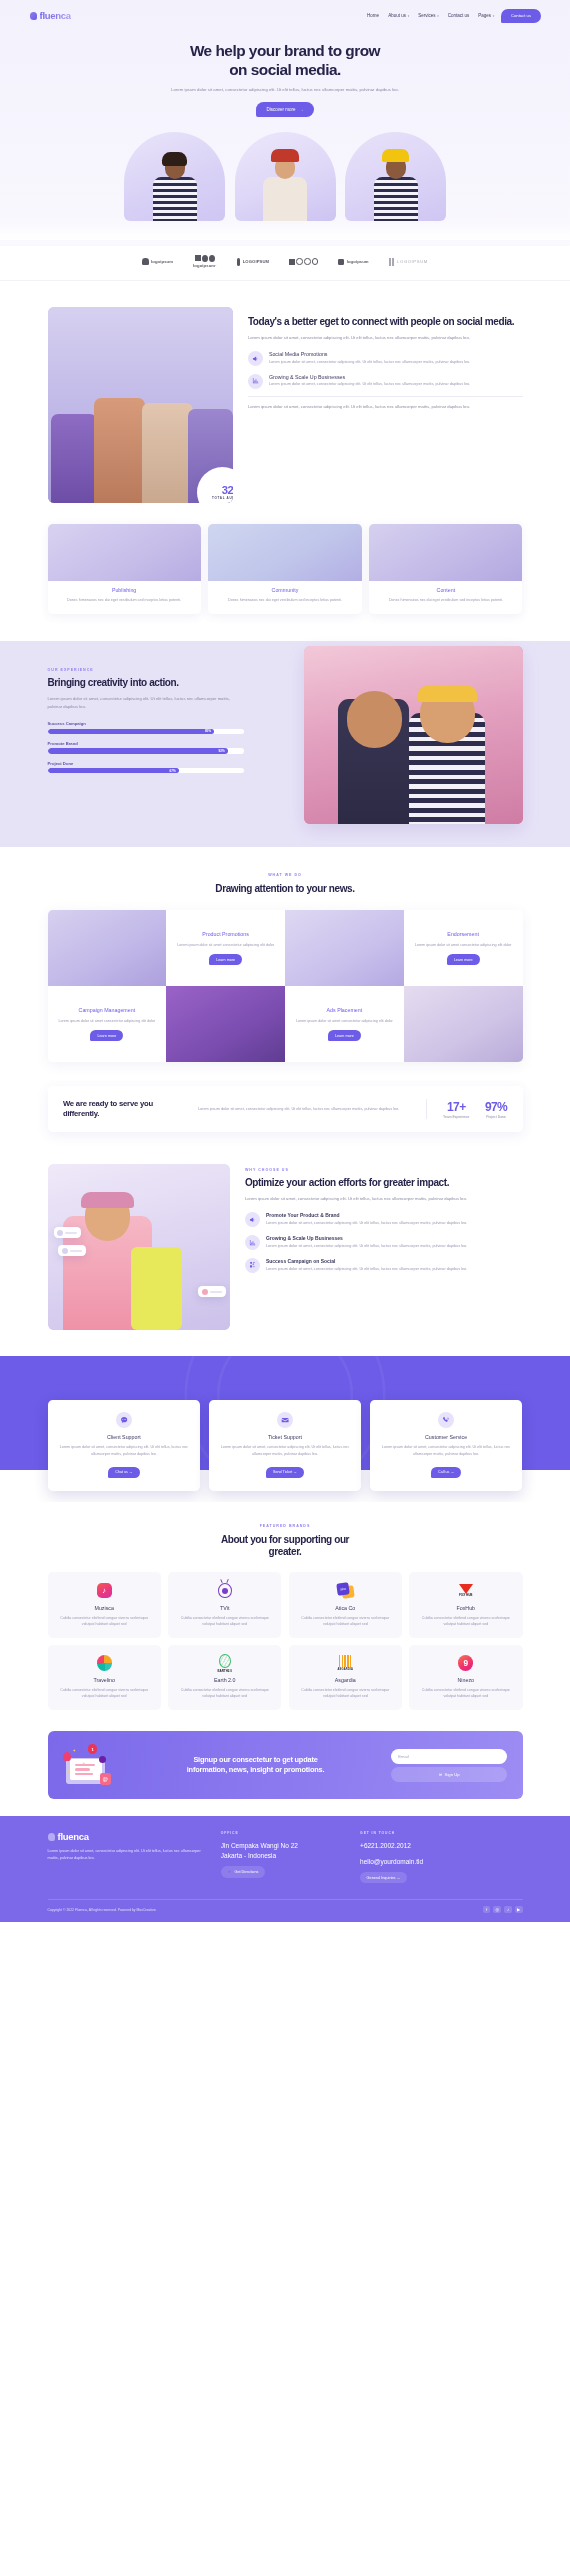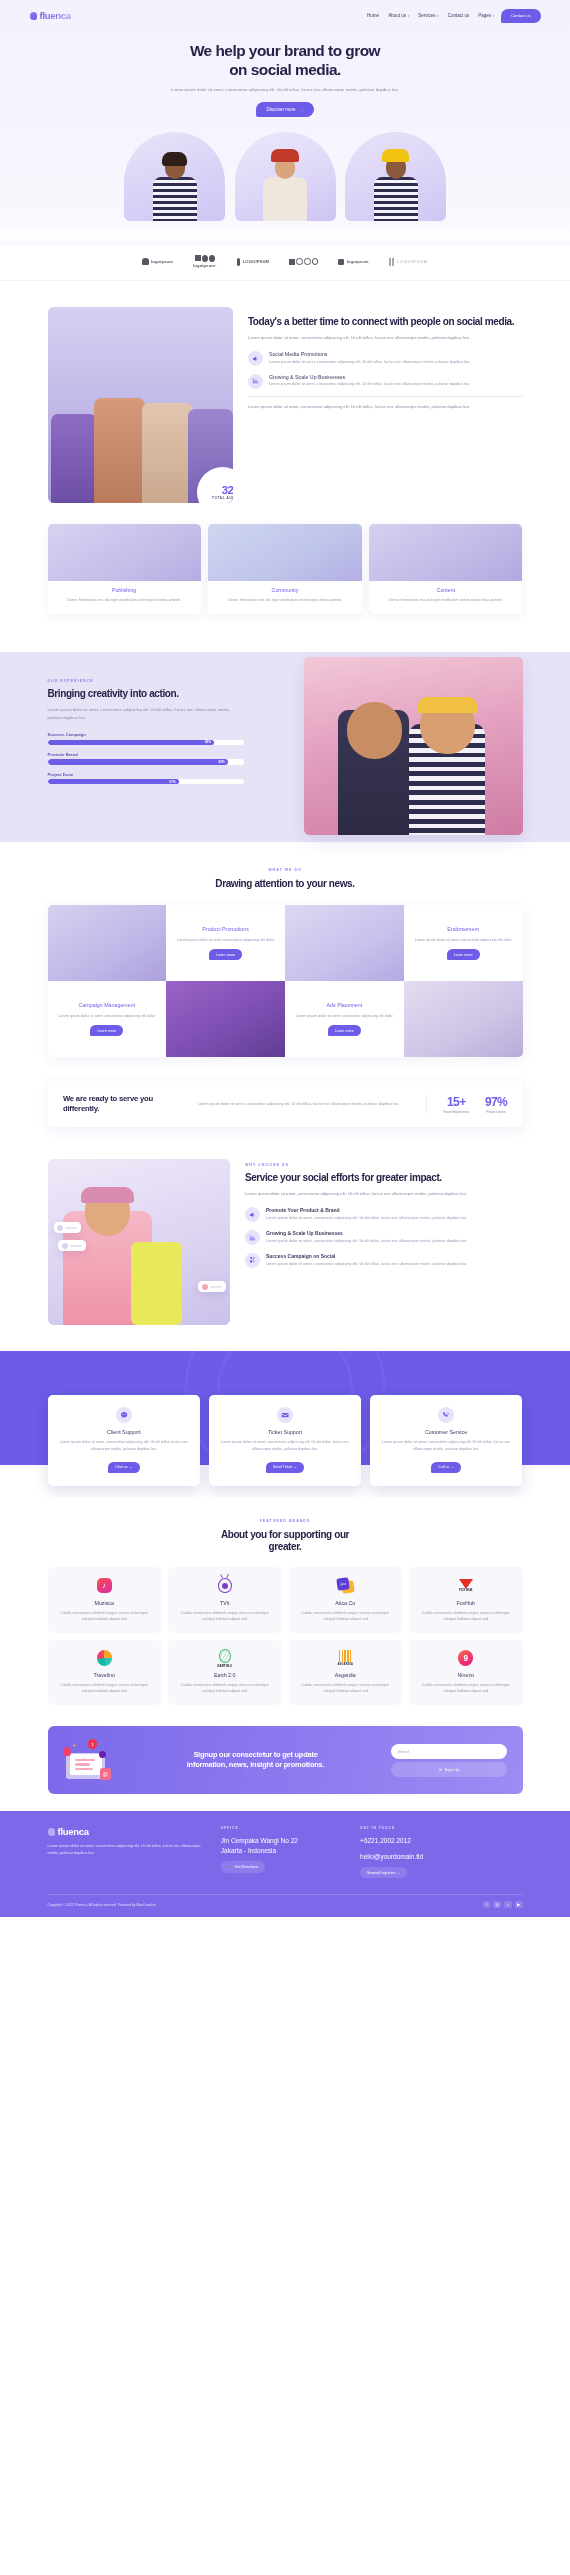--- a/index.html
+++ b/index.html
@@ -149,21 +149,21 @@
   }
   .card3 .ph{height:57px;}
   .c3a{background:linear-gradient(150deg,#d8d2f1,#c6bde9 60%,#b6ace2);}
   .c3b{background:linear-gradient(150deg,#cfd6f0,#bfc4ea 60%,#b3aee4);}
   .c3c{background:linear-gradient(150deg,#d6d0ef,#c2b9e7 60%,#b2a8e0);}
   .card3 .bd{padding:6.5px 7.7px 10.7px;text-align:center;}
   .card3 h4{font-size:5.3px;font-weight:400;color:#6c5ce7;margin-bottom:3.6px;}
   .card3 p{font-size:3.7px;line-height:1.7;color:#9a98b3;}
 
   
-  .exp-band{background:#e7e3f7;padding:27px 0 14px;margin-top:16px;}
+  .exp-band{background:#e7e3f7;padding:27px 0 30px;margin-top:5px;}
   .exp-inner{display:flex;gap:15.4px;align-items:flex-start;}
   .exp-left{width:196px;}
   .exp-left .h2{margin:4.8px 0 6px;}
   .bars{margin-top:10.7px;}
   .bar-row{margin-bottom:7.1px;}
   .bar-label{font-size:4.2px;font-weight:700;color:#5d54a8;margin-bottom:2.4px;}
   .bar-track{height:5.3px;border-radius:3.6px;background:#fff;overflow:hidden;position:relative;}
   .bar-fill{height:100%;background:#6c5ce7;border-radius:3.6px;display:flex;align-items:center;justify-content:flex-end;padding-right:3px;}
   .bar-pct{font-size:3.1px;color:#fff;font-weight:700;}
   .exp-photo{
@@ -453,21 +453,21 @@
       <div class="cp-fig" style="left:46px;width:51px;height:105px;background:linear-gradient(180deg,#d79b7c,#b97a5c)"></div>
       <div class="cp-fig" style="left:94px;width:51px;height:100px;background:linear-gradient(180deg,#e2c6b0,#c9a88f)"></div>
       <div class="cp-fig" style="left:140px;width:45px;height:94px;background:linear-gradient(180deg,#9b86cf,#7a64b4)"></div>
       <div class="badge32">
         <span class="num">32M+</span>
         <span class="lbl">TOTAL AUDIENCE</span>
       </div>
     </div>
 
     <div class="connect-right">
-      <h2 class="h2">Today's a better time to connect with people on social media.</h2>
+      <h2 class="h2">Today's a better eget to connect with people on social media.</h2>
       <p class="body-s" style="margin-top:6px">Lorem ipsum dolor sit amet, consectetur adipiscing elit. Ut elit tellus, luctus nec ullamcorper mattis, pulvinar dapibus leo.</p>
 
       <div class="feat-list">
         <div class="feat">
           <span class="feat-ic">
             <svg width="7.7" height="7.7" viewBox="0 0 24 24" fill="currentColor">
                 <path d="M3 10v4a1 1 0 001 1h2l7 4V5L6 9H4a1 1 0 00-1 1zm13.5 2a4.5 4.5 0 00-2-3.74v7.48A4.5 4.5 0 0016.5 12z"></path>
               </svg>
           </span>
           <div>
@@ -597,21 +597,21 @@
   </div>
 </section>
 
 <section class="wrap">
   <div class="readybar">
     <h3>We are ready to serve you differently.</h3>
     <p>Lorem ipsum dolor sit amet, consectetur adipiscing elit. Ut elit tellus, luctus nec ullamcorper mattis, pulvinar dapibus leo.</p>
     <div class="stat-sep"></div>
     <div class="stats">
       <div class="stat">
-        <div class="n">15+</div>
+        <div class="n">17+</div>
         <div class="l">Years Experience</div>
       </div>
       <div class="stat">
         <div class="n">97%</div>
         <div class="l">Project Done</div>
       </div>
     </div>
   </div>
 </section>
 
@@ -631,21 +631,21 @@
         <span class="ln"></span>
     </div>
     <div class="chip" style="right:3.6px;bottom:33px">
       <span class="av" style="background:#f3a7bb"></span>
         <span class="ln"></span>
     </div>
   </div>
 
   <div class="why-right">
     <div class="eyebrow">WHY CHOOSE US</div>
-    <h2 class="h2" style="margin:5.3px 0 6px">Service your social efforts for greater impact.</h2>
+    <h2 class="h2" style="margin:5.3px 0 6px">Optimize your action efforts for greater impact.</h2>
     <p class="body-s">Lorem ipsum dolor sit amet, consectetur adipiscing elit. Ut elit tellus, luctus nec ullamcorper mattis, pulvinar dapibus leo.</p>
 
     <div class="feat-list">
       <div class="feat">
         <span class="feat-ic">
           <svg width="7.7" height="7.7" viewBox="0 0 24 24" fill="currentColor">
               <path d="M3 10v4a1 1 0 001 1h2l7 4V5L6 9H4a1 1 0 00-1 1zm13.5 2a4.5 4.5 0 00-2-3.74v7.48A4.5 4.5 0 0016.5 12z"></path>
             </svg>
         </span>
         <div>

